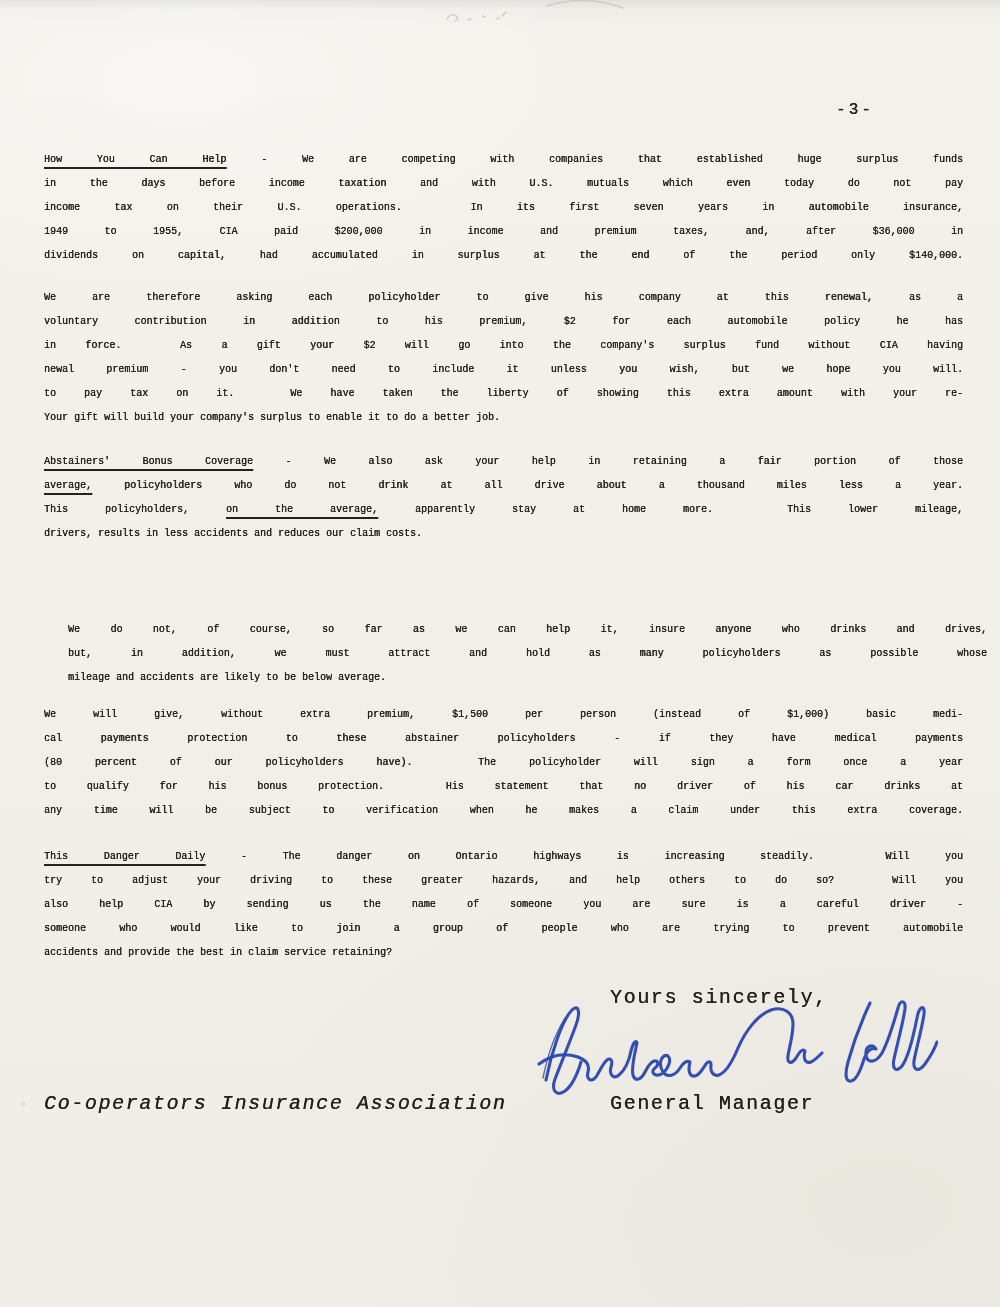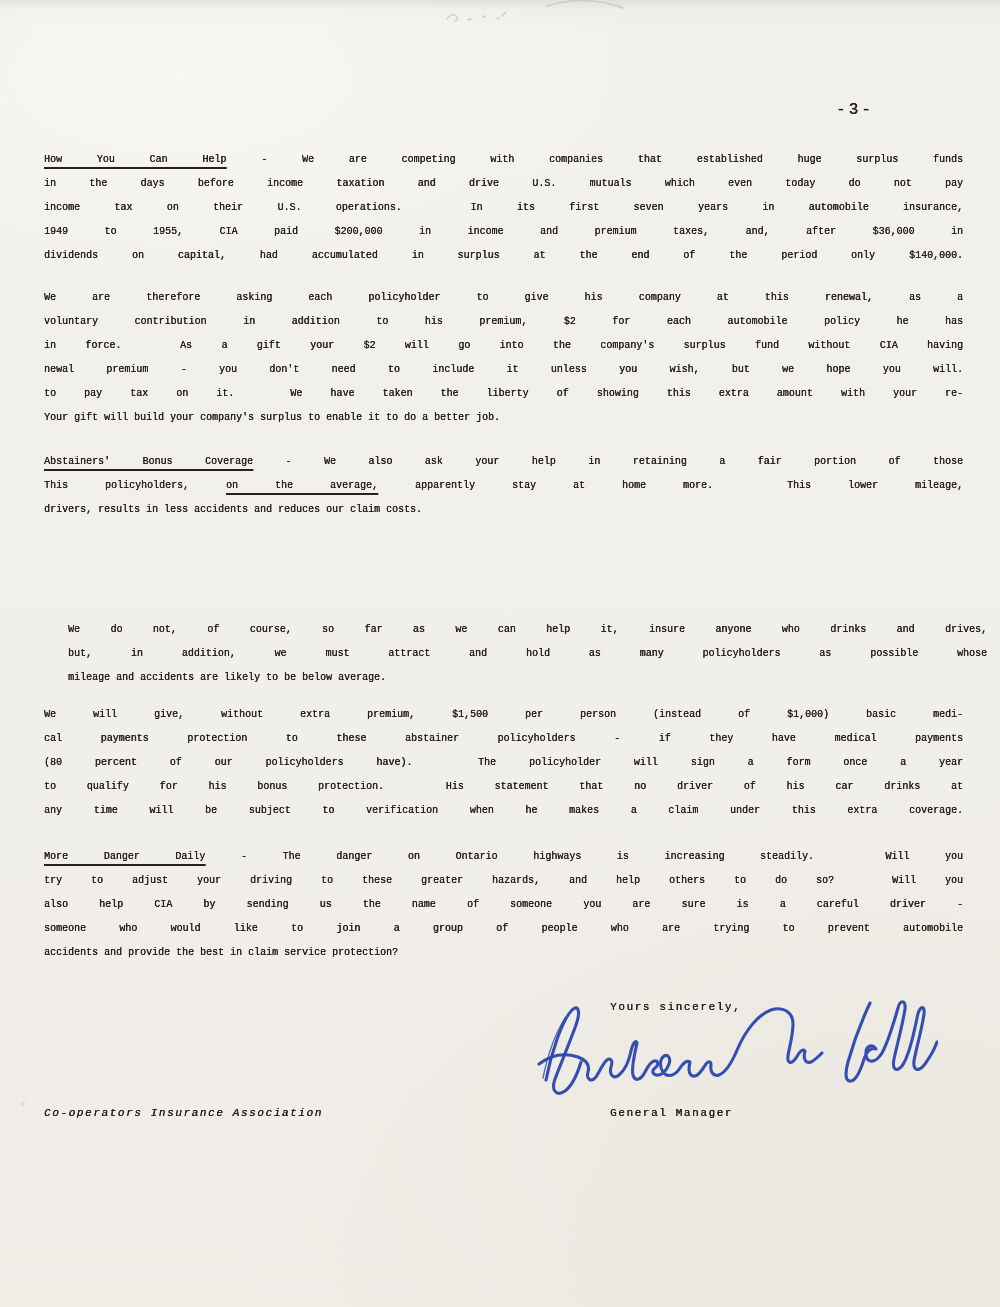--- a/index.html
+++ b/index.html
@@ -38,22 +38,22 @@
   }
   .para .line.last{text-align-last:left;}
   .u{
     text-decoration:underline;
     text-decoration-thickness:1.7px;
     text-underline-offset:4.5px;
   }
   #para-1{top:148px;} #para-2{top:286px;} #para-3{top:450px;}
   #para-4{top:618px;margin-left:24px;} #para-5{top:703px;} #para-6{top:845px;}
   .typed-line{
-    position:absolute;font-size:11px;line-height:24px;letter-spacing:1.6px;
-    text-shadow:.3px 0 0 currentColor;white-space:nowrap;margin-top:9px;
+    position:absolute;font-size:20px;line-height:24px;letter-spacing:1.6px;
+    text-shadow:.3px 0 0 currentColor;white-space:nowrap;
   }
   .valediction{left:610px;top:986px;}
   .org-name{left:44px;top:1092px;font-style:italic;}
   .signer-title{left:610px;top:1092px;}
   .signature{position:absolute;left:536px;top:996px;}
   .sig-stroke{fill:none;stroke:var(--signature_ink,#2a47ae);stroke-width:3.1;
     stroke-linecap:round;stroke-linejoin:round;opacity:.95;}
   .sig-thin{fill:none;stroke:var(--signature_ink,#2a47ae);stroke-width:1.4;
     stroke-linecap:round;opacity:.8;}
   .mark{fill:none;stroke-linecap:round;}
@@ -67,56 +67,57 @@
     <path class="mark" d="M 547,6 Q 585,-6 623,8" stroke="#c6c4be" stroke-width="1.6" opacity="0.75"></path>
     <path class="mark" d="M 447,19 q 4,-7 9,-3 q 4,3 -1,5" stroke="#aaa69e" stroke-width="1.3" opacity="0.55"></path>
     <path class="mark" d="M 468,20 l 3,-1 M 483,16 l 2,1 M 497,19 l 2,-1 M 502,16 l 4,-4" stroke="#a8a49c" stroke-width="1.4" opacity="0.5"></path>
     <circle cx="23" cy="1104" r="2.2" fill="#c9c6bf" opacity="0.45"></circle>
   </svg>
 
   <div class="page-number">-3-</div>
 
   <div id="para-1" class="para">
       <div class="line"><span class="u">How You Can Help</span><span> - We are competing with companies that established huge surplus funds</span></div>
-      <div class="line"><span>in the days before income taxation and drive U.S. mutuals which even today do not pay</span></div>
+      <div class="line"><span>in the days before income taxation and with U.S. mutuals which even today do not pay</span></div>
       <div class="line"><span>income tax on their U.S. operations.&nbsp; In its first seven years in automobile insurance,</span></div>
       <div class="line"><span>1949 to 1955, CIA paid $200,000 in income and premium taxes, and, after $36,000 in</span></div>
       <div class="line"><span>dividends on capital, had accumulated in surplus at the end of the period only $140,000.</span></div>
     </div>
   <div id="para-2" class="para">
       <div class="line"><span>We are therefore asking each policyholder to give his company at this renewal, as a</span></div>
       <div class="line"><span>voluntary contribution in addition to his premium, $2 for each automobile policy he has</span></div>
       <div class="line"><span>in force.&nbsp; As a gift your $2 will go into the company's surplus fund without CIA having</span></div>
       <div class="line"><span>newal premium - you don't need to include it unless you wish, but we hope you will.</span></div>
       <div class="line"><span>to pay tax on it.&nbsp; We have taken the liberty of showing this extra amount with your re-</span></div>
       <div class="line last"><span>Your gift will build your company's surplus to enable it to do a better job.</span></div>
     </div>
   <div id="para-3" class="para">
       <div class="line"><span class="u">Abstainers' Bonus Coverage</span><span> - We also ask your help in retaining a fair portion of those</span></div>
+      <div class="line"><span class="u">average,</span><span> policyholders who do not drink at all drive about a thousand miles less a year.</span></div>
       <div class="line"><span>This policyholders, </span><span class="u">on the average,</span><span> apparently stay at home more.&nbsp; This lower mileage,</span></div>
       <div class="line last"><span>drivers, results in less accidents and reduces our claim costs.</span></div>
     </div>
   <div id="para-4" class="para">
       <div class="line"><span>We do not, of course, so far as we can help it, insure anyone who drinks and drives,</span></div>
       <div class="line"><span>but, in addition, we must attract and hold as many policyholders as possible whose</span></div>
       <div class="line last"><span>mileage and accidents are likely to be below average.</span></div>
     </div>
   <div id="para-5" class="para">
       <div class="line"><span>We will give, without extra premium, $1,500 per person (instead of $1,000) basic medi-</span></div>
       <div class="line"><span>cal payments protection to these abstainer policyholders - if they have medical payments</span></div>
       <div class="line"><span>(80 percent of our policyholders have).&nbsp; The policyholder will sign a form once a year</span></div>
       <div class="line"><span>to qualify for his bonus protection.&nbsp; His statement that no driver of his car drinks at</span></div>
       <div class="line"><span>any time will be subject to verification when he makes a claim under this extra coverage.</span></div>
     </div>
   <div id="para-6" class="para">
-      <div class="line"><span class="u">More Danger Daily</span><span> - The danger on Ontario highways is increasing steadily.&nbsp; Will you</span></div>
+      <div class="line"><span class="u">This Danger Daily</span><span> - The danger on Ontario highways is increasing steadily.&nbsp; Will you</span></div>
       <div class="line"><span>try to adjust your driving to these greater hazards, and help others to do so?&nbsp; Will you</span></div>
       <div class="line"><span>also help CIA by sending us the name of someone you are sure is a careful driver -</span></div>
       <div class="line"><span>someone who would like to join a group of people who are trying to prevent automobile</span></div>
-      <div class="line last"><span>accidents and provide the best in claim service protection?</span></div>
+      <div class="line last"><span>accidents and provide the best in claim service retaining?</span></div>
     </div>
 
   <div class="typed-line valediction">Yours sincerely,</div>
 
   <svg class="signature" width="402" height="106" viewBox="0 0 402 106" role="img" aria-label="Andrew Hebb">
     <path class="sig-thin" d="M 7,82 C 11,62 19,38 29,22"></path>
     <path class="sig-stroke" d="M 10,84 C 15,58 26,24 36,14 C 42,8 45,15 40,29 C 33,48 24,70 19,83 C 15,94 20,101 29,95 C 37,89 42,76 45,66"></path>
     <path class="sig-stroke" d="M 3,68 C 16,58 30,57 42,61 C 50,64 54,69 52,76 C 50,83 55,87 60,81 C 64,75 67,67 71,64 C 75,61 77,65 75,71 C 73,78 77,84 83,79 C 89,74 93,65 95,55 C 97,47 100,43 101,47 C 99,57 95,71 97,79 C 99,86 105,84 109,76 C 112,70 116,64 120,65 C 123,66 122,70 119,72 C 116,74 116,78 120,79 C 126,80 131,74 133,68 C 135,62 132,58 128,60 C 124,63 123,70 127,76 C 131,82 139,80 144,72 C 147,67 151,64 154,66 C 152,74 153,81 159,80 C 164,79 167,72 170,68 C 172,65 175,65 175,69 C 174,75 177,81 183,79 C 191,76 197,64 202,52 C 209,36 221,19 235,14 C 247,10 257,16 257,28 C 257,40 253,52 252,60 C 251,67 255,69 260,62 C 263,57 266,52 269,55 C 267,62 269,68 275,66 C 279,64 283,60 286,57"></path>
     <path class="sig-stroke" d="M 334,7 C 326,24 317,48 312,66 C 309,77 309,86 315,85 C 321,84 325,73 328,63 C 330,56 335,51 340,53 C 336,47 329,50 330,59 C 331,68 340,67 346,57 C 352,46 358,26 362,12 C 364,4 370,3 369,13 C 367,27 361,49 358,63 C 356,73 360,77 366,70 C 372,62 377,42 381,22 C 383,10 389,8 388,18 C 386,33 380,53 378,65 C 377,74 382,77 389,68 C 394,61 399,52 401,46"></path>
   </svg>

